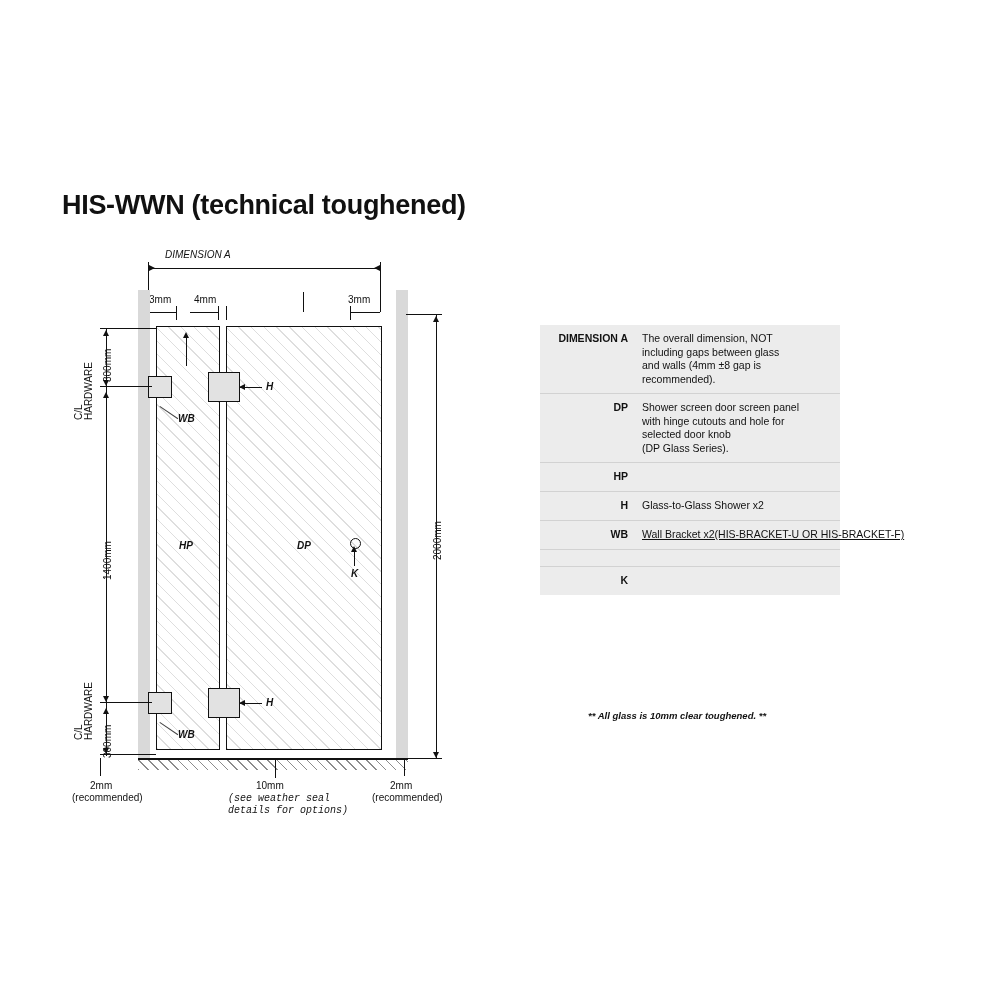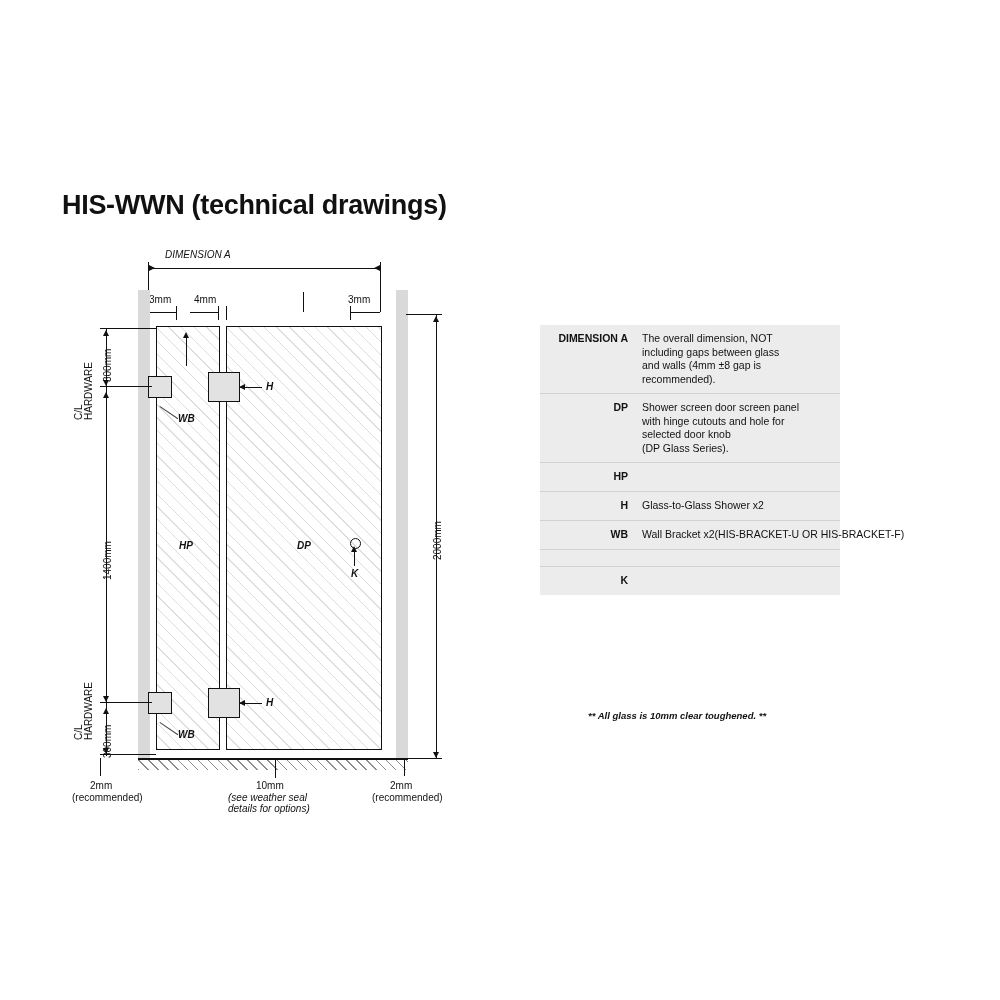--- a/index.html
+++ b/index.html
@@ -135,36 +135,36 @@
     box-sizing: border-box;
   }
   .lg-val {
     flex: 1;
     padding: 7px 6px 7px 6px;
     font-size: 10.5px;
     line-height: 13.5px;
     box-sizing: border-box;
     white-space: pre-line;
   }
-  .lg-val.wide { white-space: nowrap; }
+  .lg-val.wide { white-space: nowrap; text-decoration: underline; }
   .lg-row.spacer { min-height: 16px; }
   #legend-note {
     position: absolute;
     left: 588px;
     top: 710px;
     font-size: 9.5px;
     font-style: italic;
     font-weight: bold;
     color: #111;
   }
 </style>
 </head>
 <body>
 
-<div id="page-title">HIS-WWN (technical drawings)</div>
+<div id="page-title">HIS-WWN (technical toughened)</div>
 
 <div id="drawing">
 
   <div class="lbl it" style="left:105px; top:9px;">DIMENSION A</div>
   <div class="hline" style="left:88px; top:28px; width:232px;"></div>
   <div class="vline" style="left:88px; top:22px; height:50px;"></div>
   <div class="vline" style="left:320px; top:22px; height:50px;"></div>
   <div class="arw right" style="left:89px; top:25px;"></div>
   <div class="arw left" style="left:314px; top:25px;"></div>
 
@@ -251,21 +251,21 @@
 
   <div class="hline" style="left:78px; top:518px; width:270px; height:1.5px;"></div>
   <div class="floor-hatch" style="left:78px; top:520px; width:270px; height:10px;"></div>
 
   <div class="vline" style="left:40px; top:518px; height:18px;"></div>
   <div class="hline" style="left:40px; top:536px; width:0px;"></div>
   <div class="lbl" style="left:30px; top:540px;">2mm</div>
   <div class="lbl" style="left:12px; top:552px;">(recommended)</div>
 
   <div class="lbl" style="left:196px; top:540px;">10mm</div>
-  <div class="lbl it" style="left:168px; top:552px; white-space:pre;"><span style="white-space:pre;">(see weather seal
+  <div class="lbl it" style="left:168px; top:552px; white-space:pre;"><span style="white-space:pre;font-family:Liberation Mono, monospace;">(see weather seal
 details for options)</span></div>
   <div class="vline" style="left:215px; top:520px; height:18px;"></div>
 
   <div class="lbl" style="left:330px; top:540px;">2mm</div>
   <div class="lbl" style="left:312px; top:552px;">(recommended)</div>
   <div class="vline" style="left:344px; top:518px; height:18px;"></div>
 </div>
 
 <div id="legend">
 

